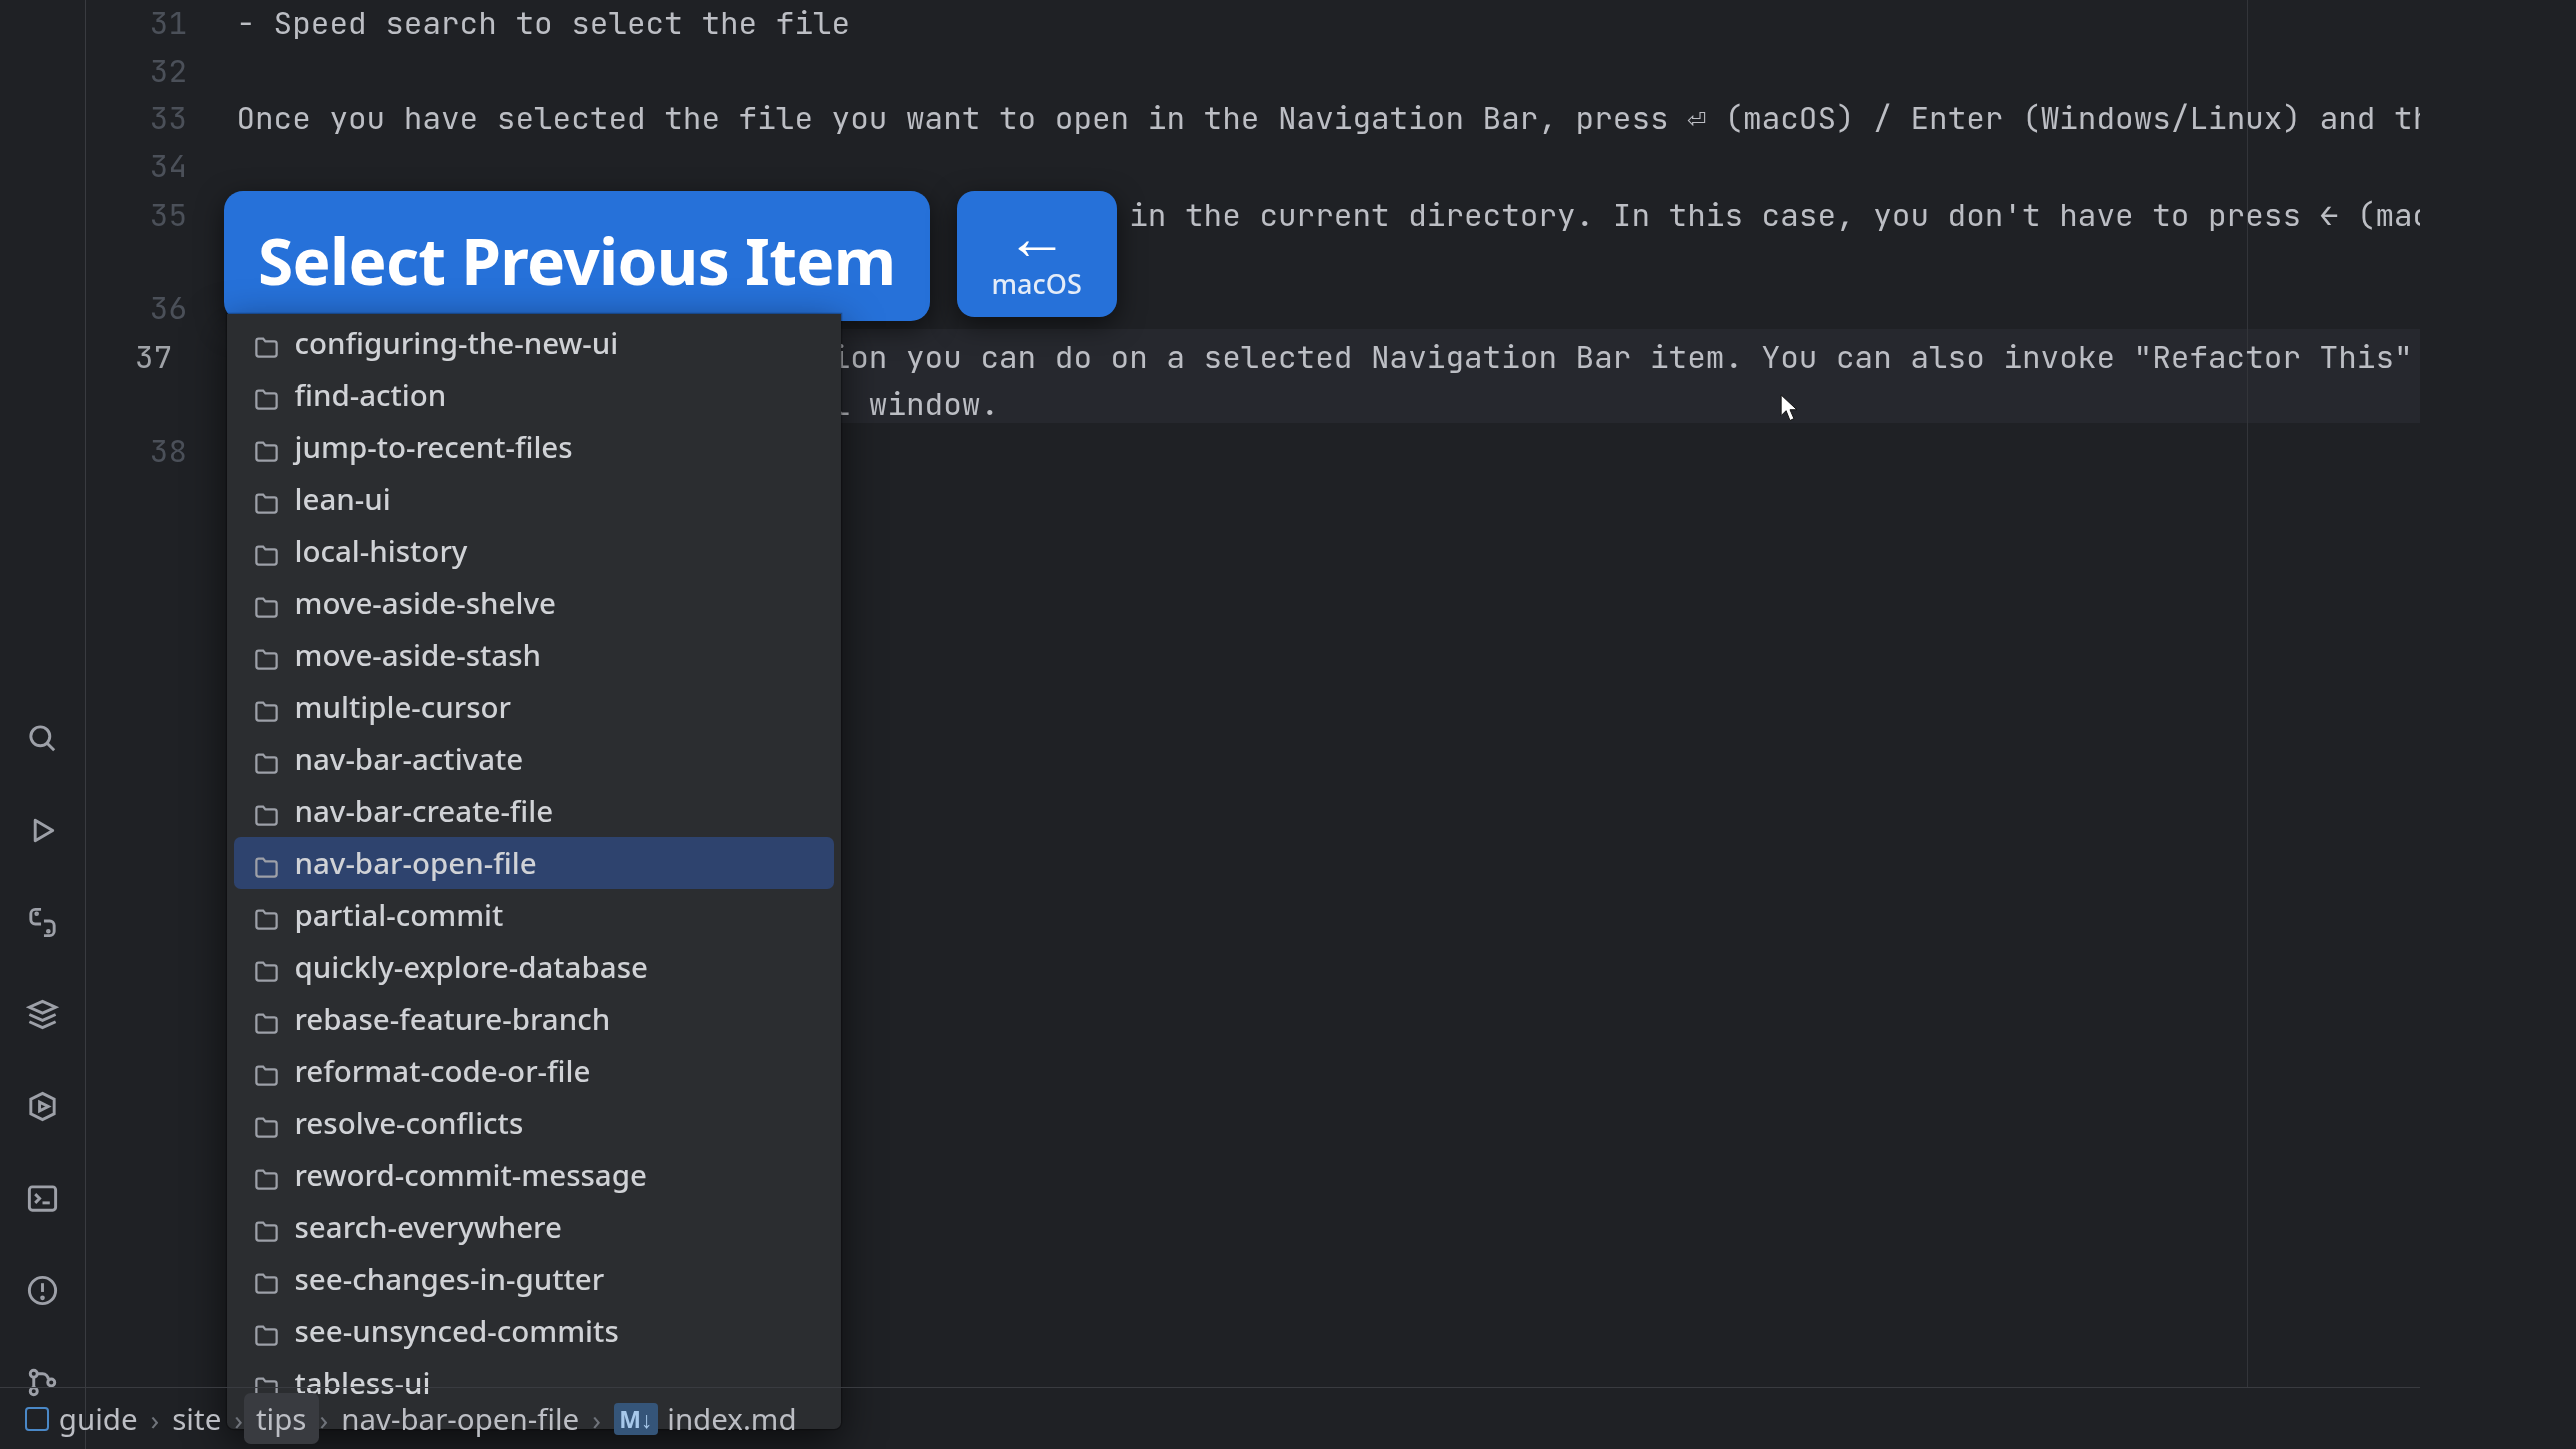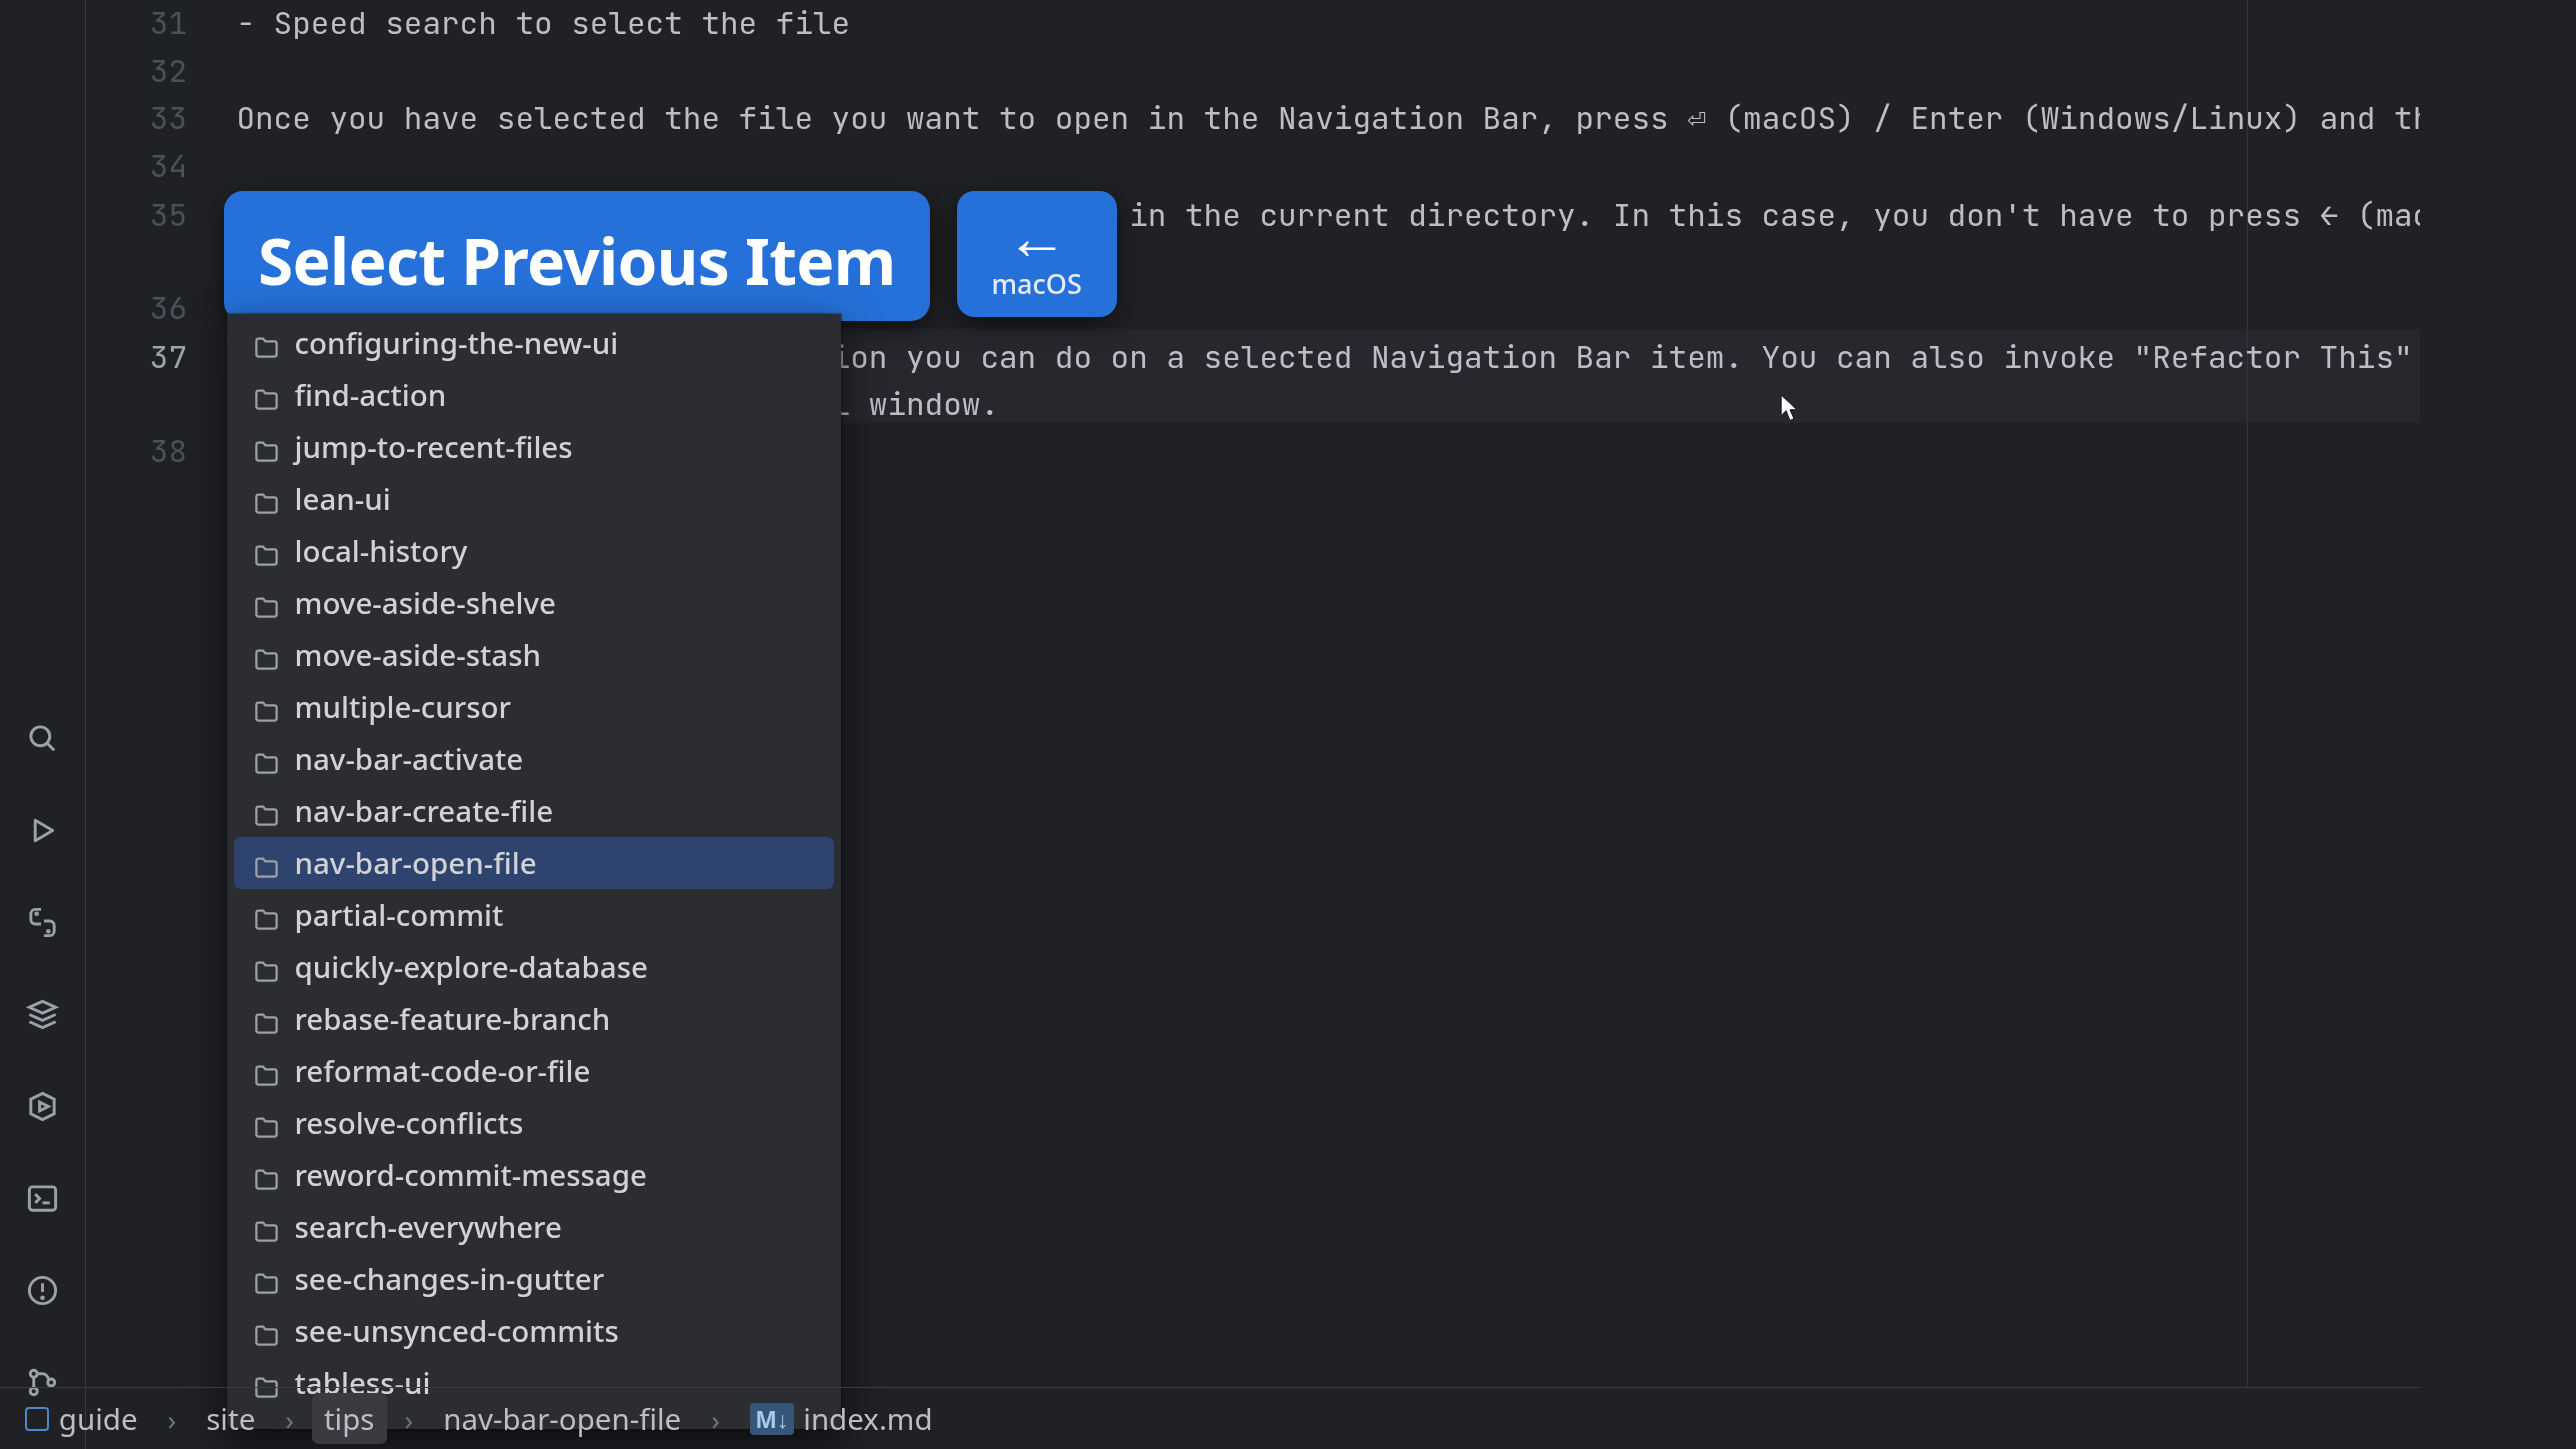--- a/index.html
+++ b/index.html
@@ -175,21 +175,21 @@
     fill: none; stroke: currentColor; stroke-width: 2;
   }
 
   
   .crumbs {
     position: absolute;
     left: 0; right: 0; bottom: 0;
     height: 62px;
     display: flex; align-items: center;
     padding-left: 13.4px;
-    gap: 18px;
+    gap: 1px;
     font-size: 29.5px;
     color: var(--fg);
     border-top: 1.3px solid var(--divider);
   }
   .crumbs .crumb {
     display: flex; align-items: center; gap: 9.4px;
     padding: 5.4px 12px;
     border-radius: 6.7px;
     cursor: pointer;
   }
@@ -227,21 +227,21 @@
 
   <div class="right-margin" style="left:2247px"></div>
 
   <div class="gutter" id="gutter">
       <div class="ln" style="top: 6.7px;">31</div>
       <div class="ln" style="top: 55px;">32</div>
       <div class="ln" style="top: 102px;">33</div>
       <div class="ln" style="top: 150px;">34</div>
       <div class="ln" style="top: 199px;">35</div>
       <div class="ln" style="top: 292px;">36</div>
-      <div class="ln current" style="top: 341px;">37</div>
+      <div class="ln current" style="top: 341px; text-align: center;">37</div>
       <div class="ln" style="top: 435px;">38</div>
     </div>
 
   <div class="editor" id="editor"><div class="row" style="top: 6.7px;">- Speed search to select the file</div><div class="row" style="top: 102px;">Once you have selected the file you want to open in the Navigation Bar, press ⏎ (macOS) / Enter (Windows/Linux) and the IDE will open your f</div><div class="row" style="top: 199px;">                                         a file in the current directory. In this case, you don't have to press ← (macOS) / U</div><div class="row" style="top: 341px;">                              ation you can do on a selected Navigation Bar item. You can also invoke "Refactor This" &lt;kbd&gt;^T&lt;/kbd&gt; (m</div><div class="row" style="top: 388px;">                              ool window.</div></div>
 
   <div class="toolstrip">
     <div class="tool">
       <svg viewBox="0 0 24 24">
           <circle cx="10.5" cy="10.5" r="6.5"></circle>
           <line x1="20" y1="20" x2="15.2" y2="15.2"></line>

